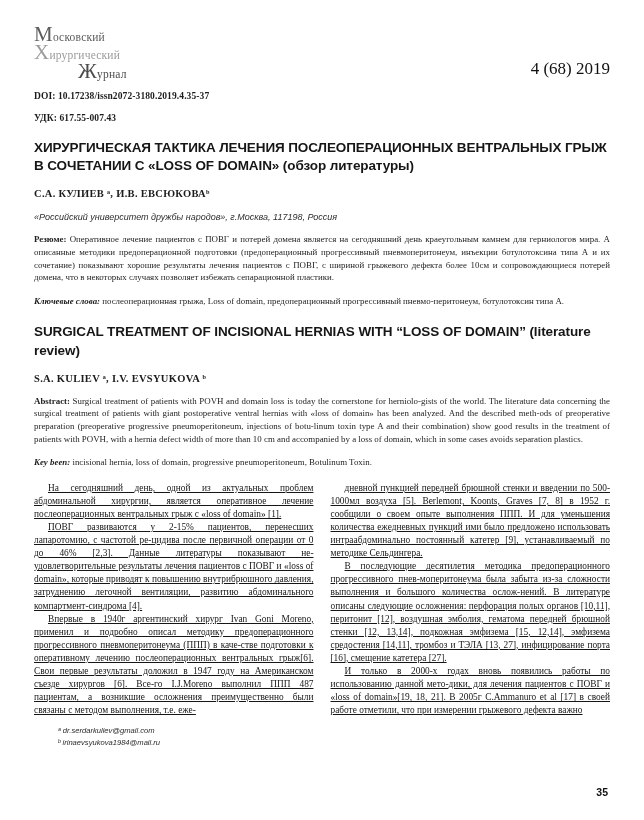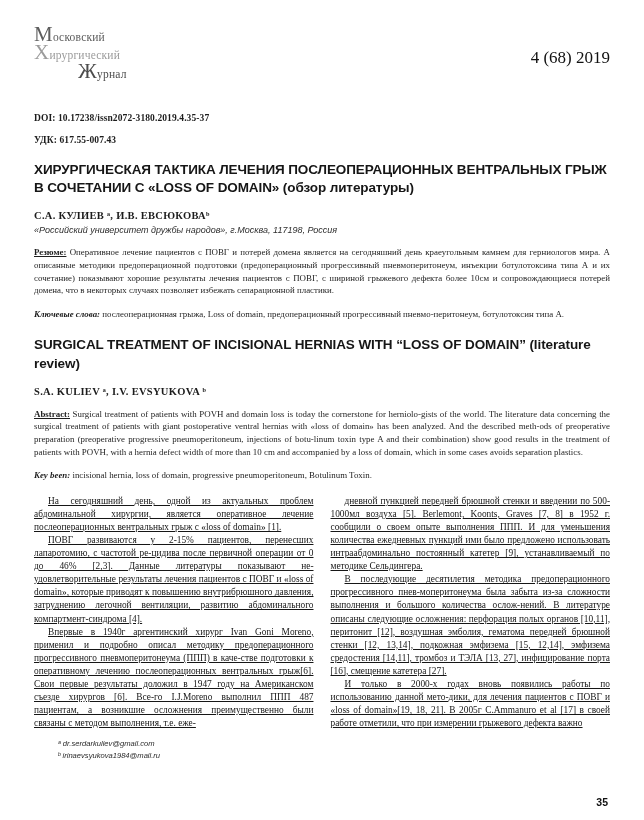--- a/index.html
+++ b/index.html
@@ -2,68 +2,68 @@
 <html><head>
 <meta charset="utf-8">
 <style>
   html,body { margin:0; padding:0; background:#e8e8e8; }
   .page {
     width:644px; height:820px; background:#ffffff; box-sizing:border-box;
     margin:0 auto; position:relative; padding:26px 34px 20px 34px;
     font-family:"Liberation Serif", serif; color:#1c1c1c;
   }
   
-  .header { display:flex; justify-content:space-between; align-items:center; }
+  .header { display:flex; justify-content:space-between; align-items:flex-end; }
   .logo { line-height:0.78; }
   .logo-line { display:block; font-size:11.5px; letter-spacing:0.2px; }
   .logo-line .cap { font-size:21px; }
   .logo-line1 { color:#5d5d5d; }
   .logo-line2 { color:#9c9c9c; margin-top:2px; }
   .logo-line3 { color:#4c4c4c; margin-top:2px;margin-left:44px; }
   .issue { font-size:17px; margin-top:10px; color:#111; }
 
   
-  .meta { margin-top:34px; }
+  .meta { margin-top:12px; }
   .meta div { font-weight:bold; font-size:9.5px; margin-bottom:12px; letter-spacing:0.1px; }
 
   
   .title-sans {
     font-family:"Liberation Sans", sans-serif; font-weight:700;
     font-size:13.5px; line-height:1.34; color:#161616; letter-spacing:-0.1px;
     margin-top:16px;
   }
   .authors {
     margin-top:13px; font-weight:bold; 
     font-size:10.5px; letter-spacing:0.3px;
   }
   .affiliation {
-    margin-top:4px; font-family:"Liberation Sans", sans-serif;
+    margin-top:13px; font-family:"Liberation Sans", sans-serif;
     font-style:italic; font-size:9px; color:#2e2e2e;
   }
 
   
   .abs { margin-top:11px; font-size:8.9px; line-height:1.42; text-align:justify; color:#1e1e1e; }
-  .abs .lbl-b { font-weight:bold;text-decoration:underline; }
+  .abs .lbl-b { font-weight:bold; }
   .abs .lbl-bi { font-weight:bold; font-style:italic; }
 
   
   .body-cols { margin-top:13px; display:flex; gap:17px; }
   .col { flex:1 1 0; font-size:9.35px; line-height:1.4; text-align:justify; color:#161616;text-decoration:underline; }
   .col p { margin:0; text-indent:14px; }
 
   
   .footnotes {
     margin-top:8px; padding-left:24px;
     font-family:"Liberation Sans", sans-serif; font-style:italic;
     font-size:7.6px; color:#2a2a2a; line-height:1.5;
   }
   .footnotes div { white-space:nowrap; }
 
   .page-number {
-    position:absolute; right:36px; bottom:12px;
+    position:absolute; right:36px; bottom:22px;
     font-family:"Liberation Sans", sans-serif; font-weight:bold; font-size:10.5px; color:#111;
   }
 </style>
 </head>
 <body>
 
 <div class="page">
 
   <div class="header">
     <div class="logo">

